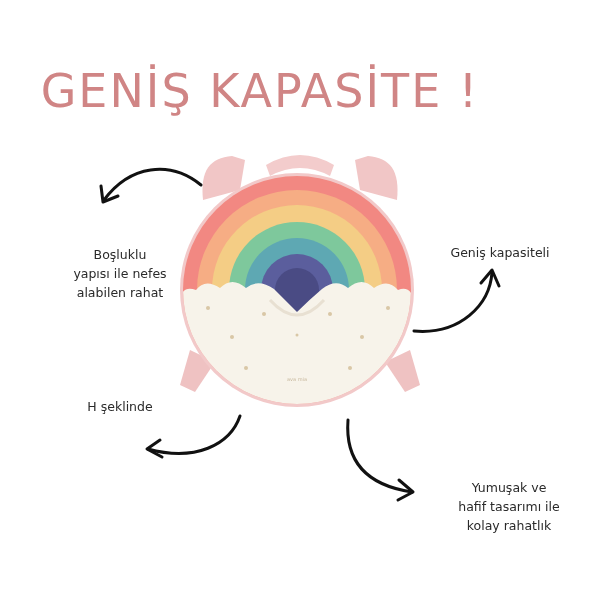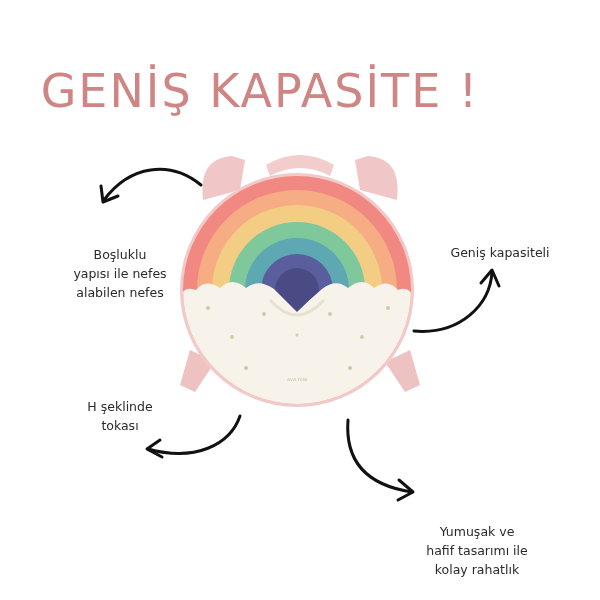--- a/index.html
+++ b/index.html
@@ -5,21 +5,21 @@
   html, body { margin:0; padding:0; }
   body { width:600px; height:600px; background:#ffffff; position:relative; overflow:hidden;
          font-family:"DejaVu Sans","Liberation Sans",sans-serif; }
   .title { position:absolute; left:0; width:520px; top:64px; text-align:center;
            font-family:"DejaVu Sans","Liberation Sans",sans-serif; font-size:46px; font-weight:normal;
            letter-spacing:2px; color:#d08585; }
   .label { position:absolute; text-align:center; font-size:12.5px; line-height:19px; color:#2a2a2a; }
   #lbl-strap { left:45px; top:217px; width:150px;margin-top:28px; }
   #lbl-capacity { left:440px; top:243px; width:120px; }
   #lbl-buckle { left:45px; top:397px; width:150px; }
-  #lbl-light { left:412px; top:478px; width:130px;margin-top:44px; }
+  #lbl-light { left:444px; top:478px; width:130px; }
   .art { position:absolute; left:0; top:0; }
 </style>
 </head>
 <body>
 
 <div class="title">GENİŞ KAPASİTE !</div>
 
 <svg class="art" width="600" height="600" viewBox="0 0 600 600">
 
   <g>
@@ -68,26 +68,25 @@
     <path d="M240 416 C230 445 195 462 148 449"></path>
     <path d="M160 440 L147 449 L162 457"></path>
     <path d="M348 420 C345 460 365 485 412 492"></path>
     <path d="M399 480 L413 492 L398 500"></path>
   </g>
 </svg>
 
 <div class="label" id="lbl-strap">
   <div>Boşluklu</div>
   <div>yapısı ile nefes</div>
-  <div>alabilen nefes</div>
+  <div>alabilen rahat</div>
 </div>
 <div class="label" id="lbl-capacity">
   <div>Geniş kapasiteli</div>
 </div>
 <div class="label" id="lbl-buckle">
   <div>H şeklinde</div>
-  <div>tokası</div>
 </div>
 <div class="label" id="lbl-light">
   <div>Yumuşak ve</div>
   <div>hafif tasarımı ile</div>
   <div>kolay rahatlık</div>
 </div>
 
 </body></html>

